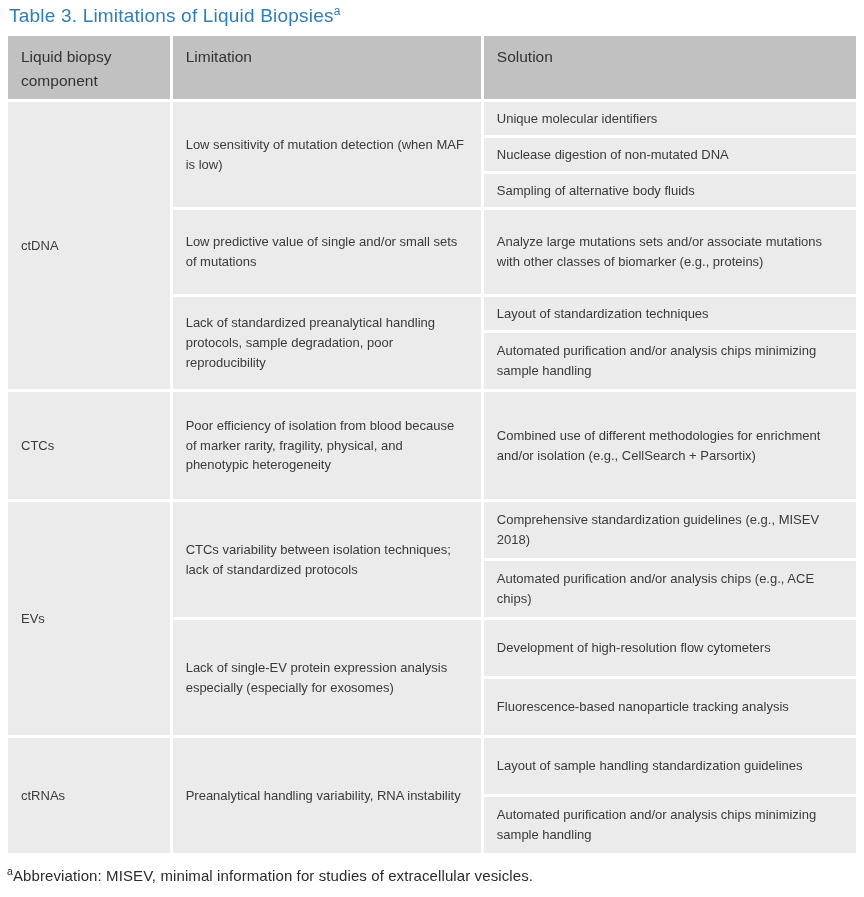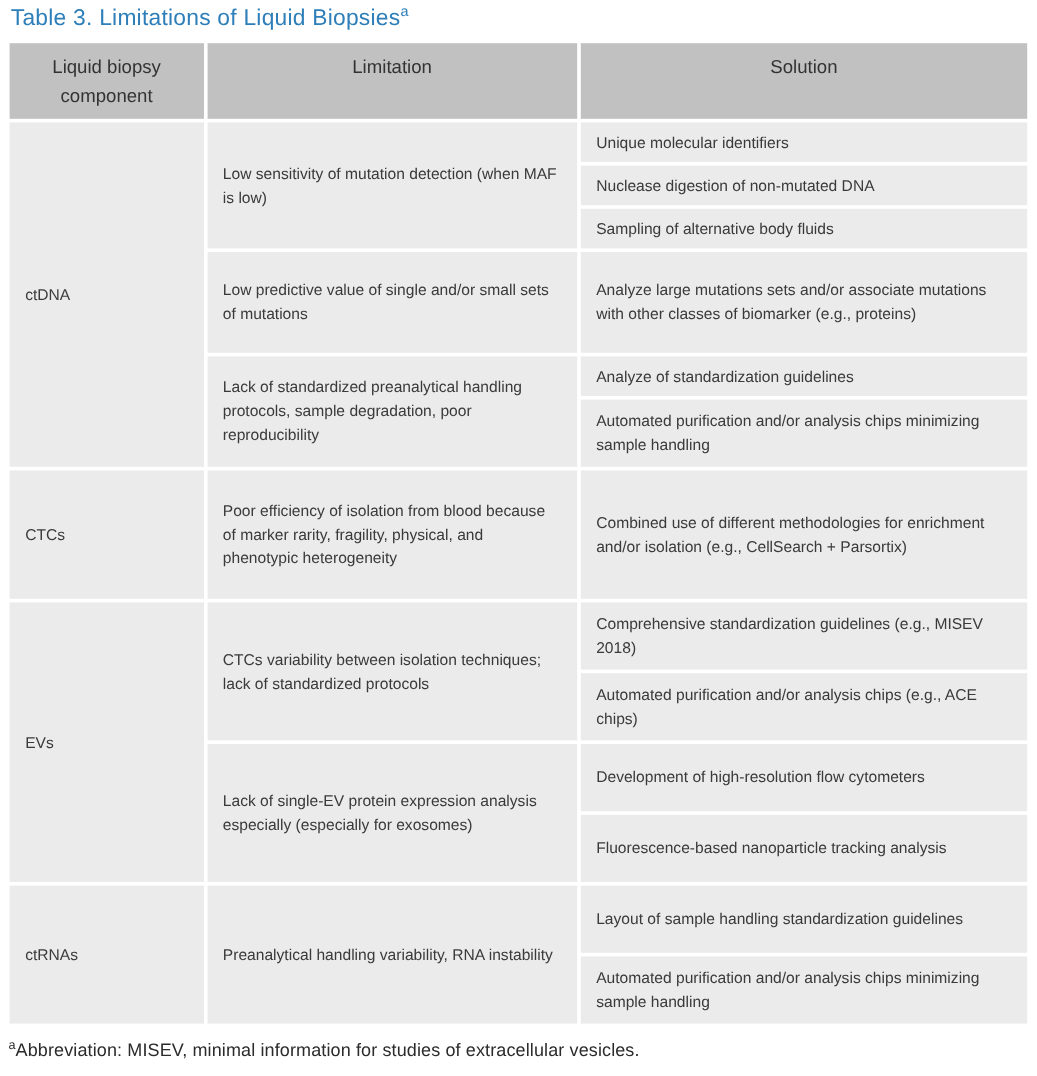--- a/index.html
+++ b/index.html
@@ -36,21 +36,21 @@
     table-layout: fixed;
   }
   col.c-component { width: 19.2%; }
   col.c-limitation { width: 36.6%; }
   col.c-solution { width: 44.2%; }
   th {
     background: #c1c1c1;
     color: #333333;
     font-weight: 400;
     font-size: 15.5px;
-    text-align: center;
+    text-align: left;
     vertical-align: top;
     padding: 9px 13px 6px 13px;
     height: 55px;
     line-height: 1.55;
   }
   td {
     background: #ebebeb;
     font-size: 13px;
     line-height: 1.52;
     vertical-align: middle;
@@ -105,21 +105,21 @@
       </tr>
       <tr>
         <td class="solution-cell h-s">Sampling of alternative body fluids</td>
       </tr>
       <tr>
         <td class="limitation-cell">Low predictive value of single and/or small sets of mutations</td>
         <td class="solution-cell h-l">Analyze large mutations sets and/or associate mutations with other classes of biomarker (e.g., proteins)</td>
       </tr>
       <tr>
         <td class="limitation-cell" rowspan="2">Lack of standardized preanalytical handling protocols, sample degradation, poor reproducibility</td>
-        <td class="solution-cell h-s">Analyze of standardization guidelines</td>
+        <td class="solution-cell h-s">Layout of standardization techniques</td>
       </tr>
       <tr>
         <td class="solution-cell h-m">Automated purification and/or analysis chips minimizing sample handling</td>
       </tr>
 
       <tr>
         <td class="component-cell">CTCs</td>
         <td class="limitation-cell">Poor efficiency of isolation from blood because of marker rarity, fragility, physical, and phenotypic heterogeneity</td>
         <td class="solution-cell h-xl">Combined use of different methodologies for enrichment and/or isolation (e.g., CellSearch + Parsortix)</td>
       </tr>

